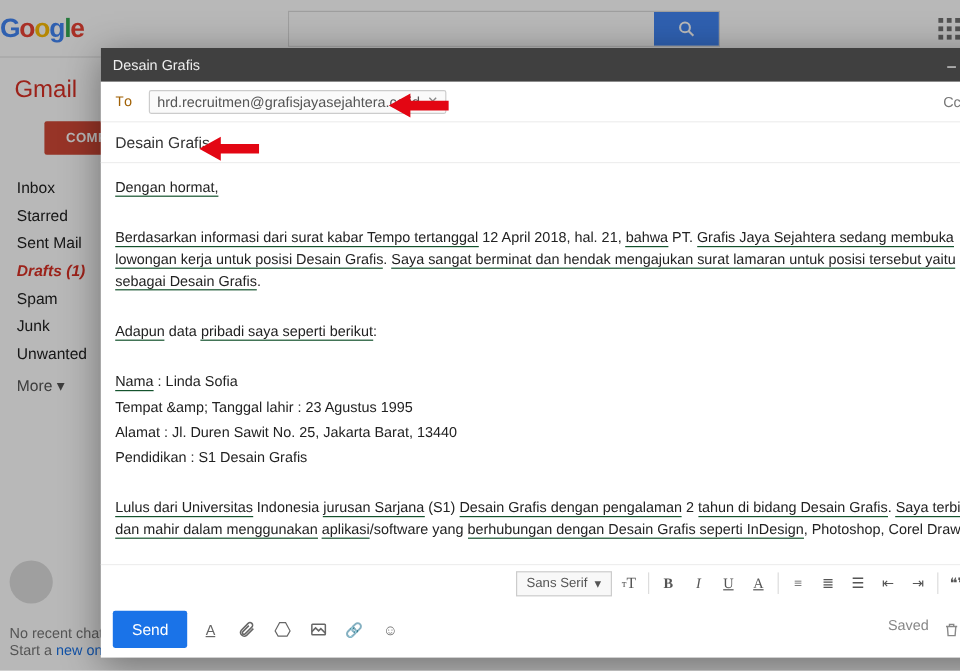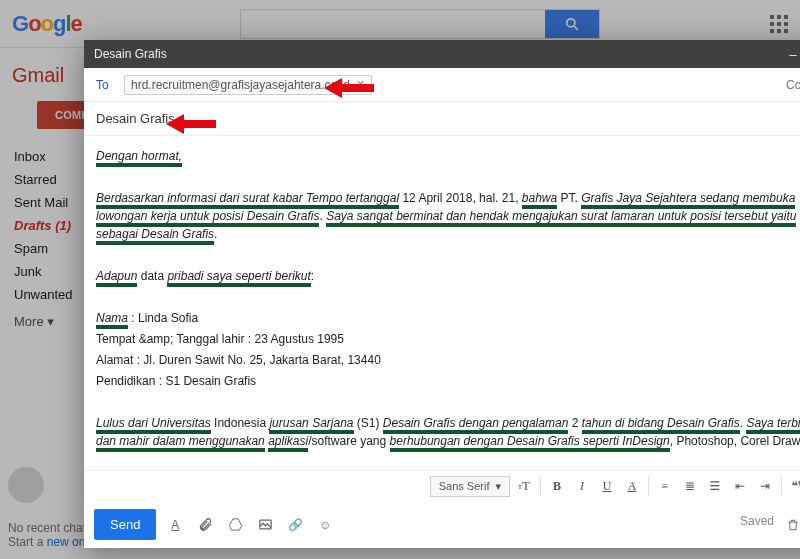--- a/index.html
+++ b/index.html
@@ -1,21 +1,21 @@
 <!DOCTYPE html>
 <html><head>
 <meta charset="utf-8">
 <style>
   * { box-sizing: border-box; margin: 0; padding: 0; }
   body { font-family: Arial, sans-serif; font-size: 13px; background: #f1f1f1; overflow: hidden; }
   .page { width: 800px; height: 559px; position: relative; background: #fff; }
   .overlay { position: absolute; inset: 0; background: rgba(0,0,0,0.28); z-index: 5; }
 
   
-  .header { height: 48px; display: flex; align-items: center; padding: 6px 12px; border-bottom: 1px solid #e5e5e5; background:#fff; }
+  .header { height: 48px; display: flex; align-items: center; padding: 6px 0; border-bottom: 1px solid #e5e5e5; background:#fff; }
   .logo { font-size: 22px; font-weight: bold; letter-spacing: -1px; }
   .logo .b { color:#4285F4; } .logo .r { color:#EA4335; } .logo .y { color:#FBBC05; } .logo .g { color:#34A853; }
   .search-wrap { flex:1; display:flex; justify-content:center; }
   .search { width: 360px; height: 30px; border:1px solid #ddd; display:flex; background:#fff; }
   .search input { flex:1; border:none; padding:0 8px; font-size:13px; outline:none; }
   .search-btn { width:54px; background:#4285F4; display:flex; align-items:center; justify-content:center; color:#fff; }
   .apps-icon { width:18px; height:18px; margin-left:12px; display:grid; grid-template-columns:repeat(3,4px); grid-template-rows:repeat(3,4px); gap:3px; }
   .apps-icon span { background:#737373; }
 
   
@@ -30,30 +30,30 @@
   .chat-area .bubble { width:36px; height:36px; border-radius:50%; background:#ddd; margin-bottom:18px; }
   .chat-link { color:#1a73e8; }
 
   
   .dialog { position:absolute; top:40px; left:84px; width:760px; height:508px; background:#fff; z-index:10; box-shadow:0 6px 30px rgba(0,0,0,.4); display:flex; flex-direction:column; font-size:12px; }
   .dlg-title { background:#404040; color:#eee; padding:6px 10px; font-size:12px; display:flex; align-items:center; }
   .dlg-title .spacer { flex:1; }
   .dlg-title .ctrl { margin-left:8px; cursor:pointer; font-size:13px; color:#eee; }
 
   .row { display:flex; align-items:center; border-bottom:1px solid #eee; padding:6px 12px; min-height:34px; }
-  .row .lbl { color:#1d4ed8; width:28px; font-size:12px; }
+  .row .lbl { color:#a16207; width:28px; font-size:12px;font-family:Liberation Mono, monospace; }
   .chip { display:inline-flex; align-items:center; border:1px solid #ccc; border-radius:2px; padding:2px 6px; font-size:12px; color:#555; background:#fafafa; }
   .chip .x { margin-left:6px; color:#888; cursor:pointer; font-size:11px; }
   .ccbcc { margin-left:auto; color:#777; font-size:12px; }
   .ccbcc span { margin-left:8px; cursor:pointer; }
   .subject-row input { border:none; width:100%; font-size:13px; outline:none; color:#333; }
 
   .body { flex:1; padding:8px 12px; overflow:auto; font-size:12px; color:#222; line-height:1.5; }
   .body p { margin:3px 0; }
-  .u { border-bottom:4px solid #14532d;font-style:italic; }
+  .u { border-bottom:1px solid #14532d; }
 
   .fmt-bar { border-top:1px solid #eee; padding:4px 10px; display:flex; align-items:center; gap:3px; color:#555; font-size:12px;justify-content:flex-end; }
   .fmt-bar .sel { border:1px solid #ccc; padding:3px 8px; font-size:11px; background:#f8f8f8; display:flex; align-items:center; gap:6px; }
   .fmt-bar .ico { width:22px; height:22px; display:flex; align-items:center; justify-content:center; cursor:pointer; border-radius:2px; color:#555; font-family:"Times New Roman",serif; }
   .sep { width:1px; height:18px; background:#ddd; margin:0 2px; }
 
   .send-bar { padding:8px 10px; display:flex; align-items:center; gap:8px; }
   .send-btn { background:#1a73e8; color:#fff; border:none; padding:8px 16px; font-size:13px; font-weight:normal; border-radius:2px; cursor:pointer; }
   .send-bar .tico { width:22px; height:22px; display:flex; align-items:center; justify-content:center; cursor:pointer; color:#666; }
   .send-bar .right { margin-left:auto; display:flex; align-items:flex-start; gap:8px; color:#888; font-size:12px; }

